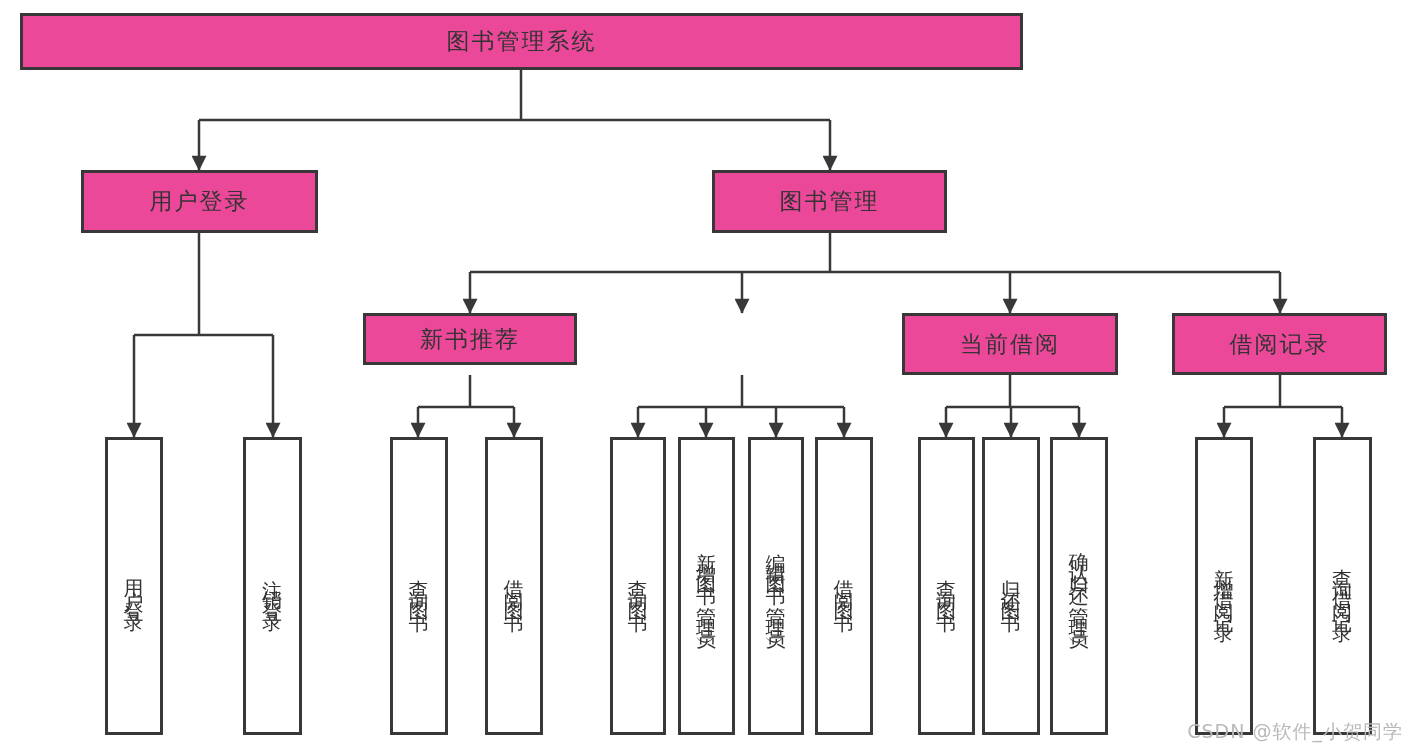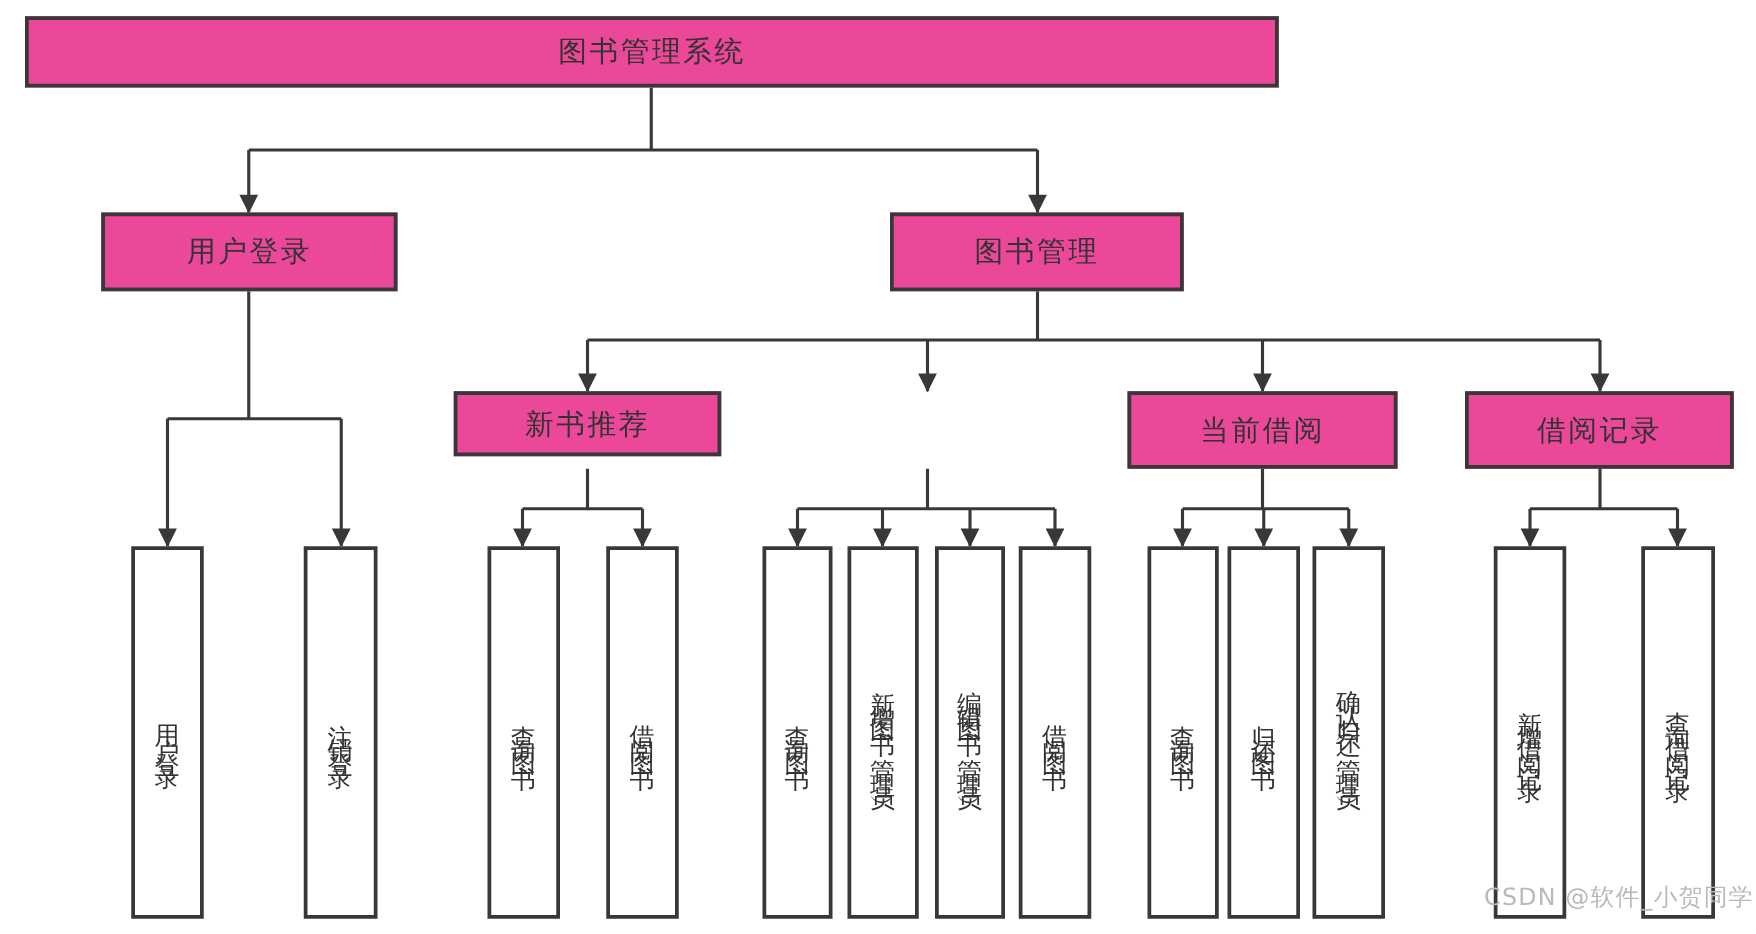--- a/index.html
+++ b/index.html
@@ -54,21 +54,21 @@
     text-orientation: mixed;
     font-size: 20px;
     letter-spacing: 11px;
     color: var(--text, #333333);
     line-height: 1;
     overflow: hidden;
   }
   .watermark {
     position: absolute;
     right: 2px;
-    bottom: 16px;
+    bottom: 2px;
     font-size: 19px;
     letter-spacing: 1px;
     color: var(--watermark, #b9b9b9);
     white-space: nowrap;
     pointer-events: none;
     margin-top: 37px;
   }
 </style>
 </head>
 <body>

